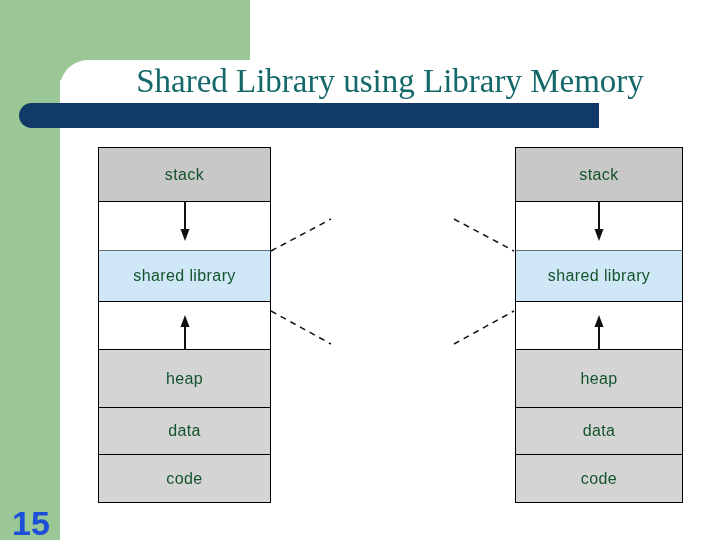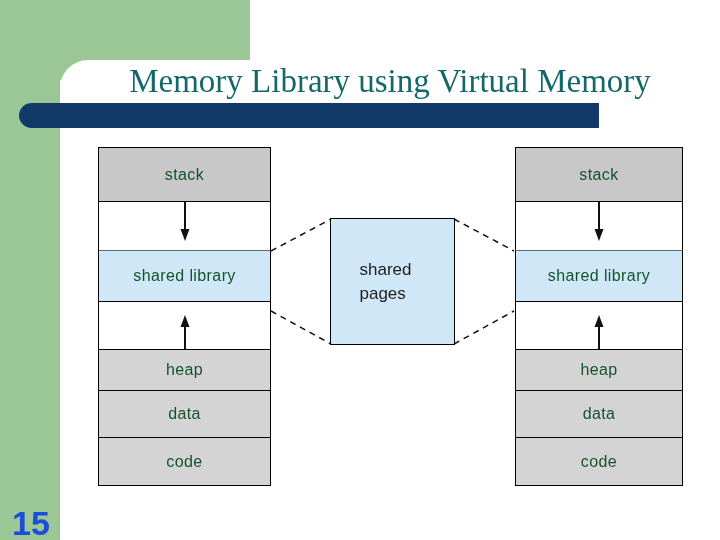--- a/index.html
+++ b/index.html
@@ -22,21 +22,21 @@
   .mem-col{position:absolute;top:147px;}
   .mem-col.left{left:98px;width:173px;}
   .mem-col.right{left:515px;width:168px;}
   .mem-cell{box-sizing:border-box;border:1px solid #000;display:flex;align-items:center;
             justify-content:center;font-size:16px;letter-spacing:.4px;color:#14532d;}
   .mem-cell + .mem-cell{margin-top:-1px;}
   .mem-cell:nth-child(1){height:55px;}
   .mem-cell:nth-child(2){height:50px;}
   .mem-cell:nth-child(3){height:52px;}
   .mem-cell:nth-child(4){height:49px;}
-  .mem-cell:nth-child(5){height:42px;}
+  .mem-cell:nth-child(5){height:59px;}
   .mem-cell:nth-child(6){height:48px;}
   .mem-cell:nth-child(7){height:49px;}
   .mem-cell.gray{background:var(--box_gray);}
   .mem-col .mem-cell:first-child{background:var(--stack_gray);}
   .mem-cell.blue{background:var(--shared_blue);border-top-color:#5f6f79;border-bottom-color:#8ba0ab;}
   .mem-cell.white{background:#fff;}
   .mem-cell.arrow-down{align-items:flex-start;}
   .mem-cell.arrow-up{align-items:flex-end;}
 
   .center-box{position:absolute;left:330px;top:218px;width:125px;height:127px;box-sizing:border-box;
@@ -47,21 +47,21 @@
   .connectors{position:absolute;left:0;top:0;pointer-events:none;}
 </style>
 </head>
 <body>
 
 <div class="slide">
   <div class="green-top"></div>
   <div class="green-band"></div>
   <div class="content-panel"></div>
 
-  <div class="slide-title">Memory Library using Virtual Memory</div>
+  <div class="slide-title">Shared Library using Library Memory</div>
   <div class="navy-bar"></div>
   <div class="page-number">15</div>
 
   <div class="mem-col left">
       <div class="mem-cell gray">
         <span>stack</span>
       </div>
       <div class="mem-cell white arrow-down">
         <svg width="20" height="40" viewBox="0 0 20 40">
           <line x1="10" y1="0" x2="10" y2="28" stroke="#111" stroke-width="2"></line>
@@ -110,23 +110,20 @@
         <span>heap</span>
       </div>
       <div class="mem-cell gray">
         <span>data</span>
       </div>
       <div class="mem-cell gray">
         <span>code</span>
       </div>
     </div>
 
-  <div class="center-box">
-    <span>shared pages</span>
-  </div>
 
   <svg class="connectors" width="720" height="540" viewBox="0 0 720 540">
     <line x1="271" y1="251" x2="331" y2="219" stroke="#111" stroke-width="1.5" stroke-dasharray="6 5"></line>
     <line x1="271" y1="311" x2="331" y2="344" stroke="#111" stroke-width="1.5" stroke-dasharray="6 5"></line>
     <line x1="454" y1="219" x2="514" y2="251" stroke="#111" stroke-width="1.5" stroke-dasharray="6 5"></line>
     <line x1="454" y1="344" x2="514" y2="311" stroke="#111" stroke-width="1.5" stroke-dasharray="6 5"></line>
   </svg>
 </div>
 
 </body></html>

